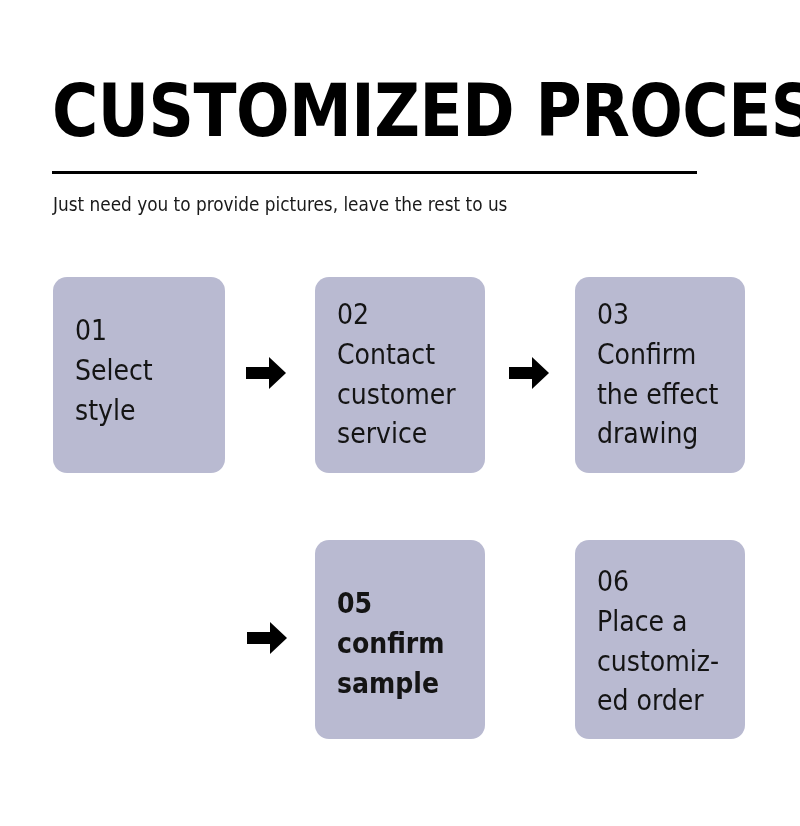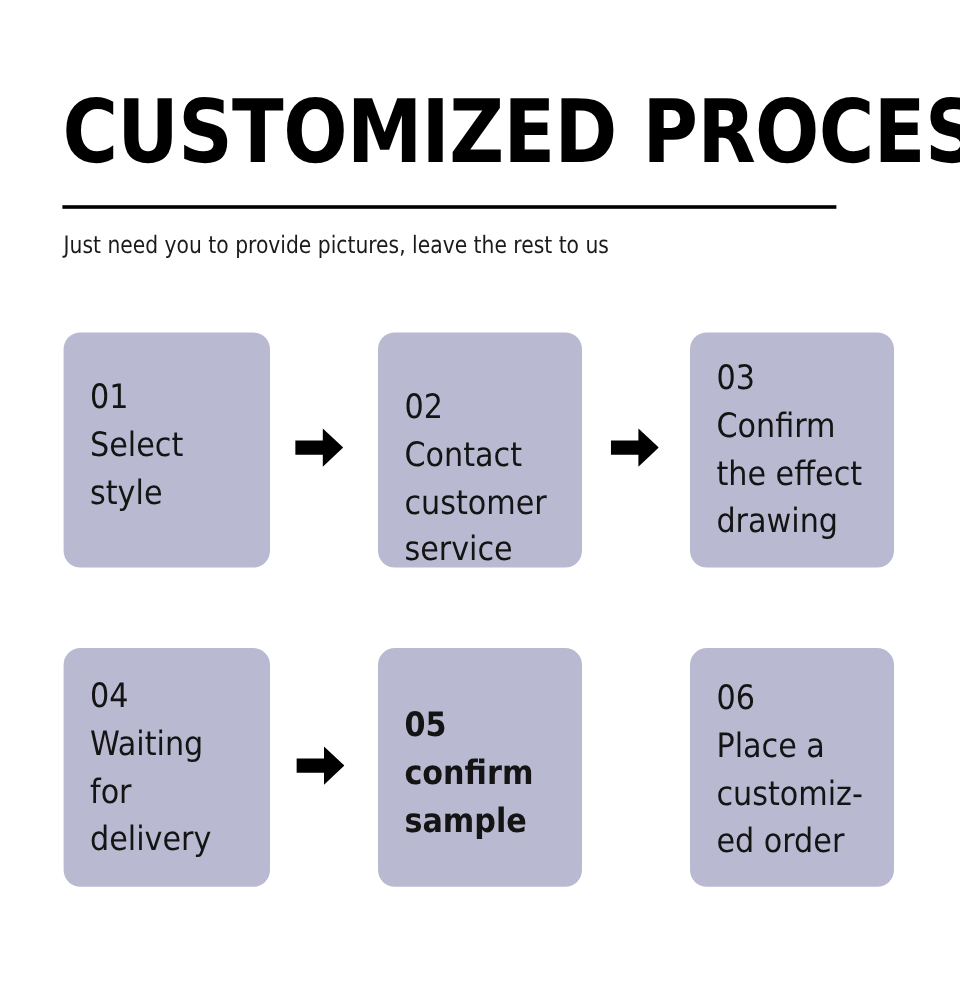--- a/index.html
+++ b/index.html
@@ -90,21 +90,21 @@
   .card-1 { left: 53px;  top: 277px; width: 172px; height: 196px; }
   .card-2 { left: 315px; top: 277px; width: 170px; height: 196px; }
   .card-3 { left: 575px; top: 277px; width: 170px; height: 196px; border-radius: 14px; }
   
   .card-4 { left: 53px;  top: 540px; width: 172px; height: 199px; }
   .card-5 { left: 315px; top: 540px; width: 170px; height: 199px; font-weight: bold; }
   .card-6 { left: 575px; top: 540px; width: 170px; height: 199px; }
 
   
   .card-1 .card-text { padding-top: 18px; }
-  .card-2 .card-text { padding-top: 2px; margin-top: 24px; }
+  .card-2 .card-text { padding-top: 2px; }
   .card-3 .card-text { padding-top: 2px; }
   .card-4 .card-text { padding-top: 4px; }
   .card-5 .card-text { padding-top: 28px; }
   .card-6 .card-text { padding-top: 6px; }
 
   
   .arrow {
     position: absolute;
     width: 40px;
     height: 34px;
@@ -140,26 +140,20 @@
 service</div>
     </div>
 
     <div class="step-card card-3">
       <div class="card-text">03
 Confirm
 the effect
 drawing</div>
     </div>
 
-    <div class="step-card card-4">
-      <div class="card-text">04
-Waiting
-for
-delivery</div>
-    </div>
 
     <div class="step-card card-5">
       <div class="card-text">05
 confirm
 sample</div>
     </div>
 
     <div class="step-card card-6">
       <div class="card-text">06
 Place a

